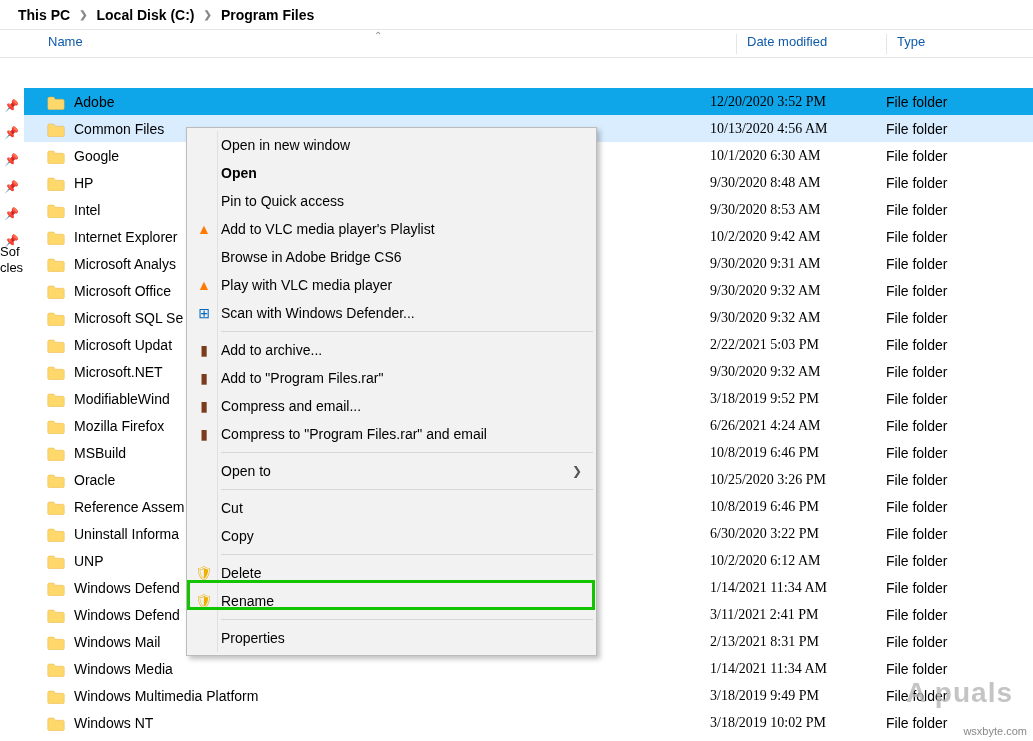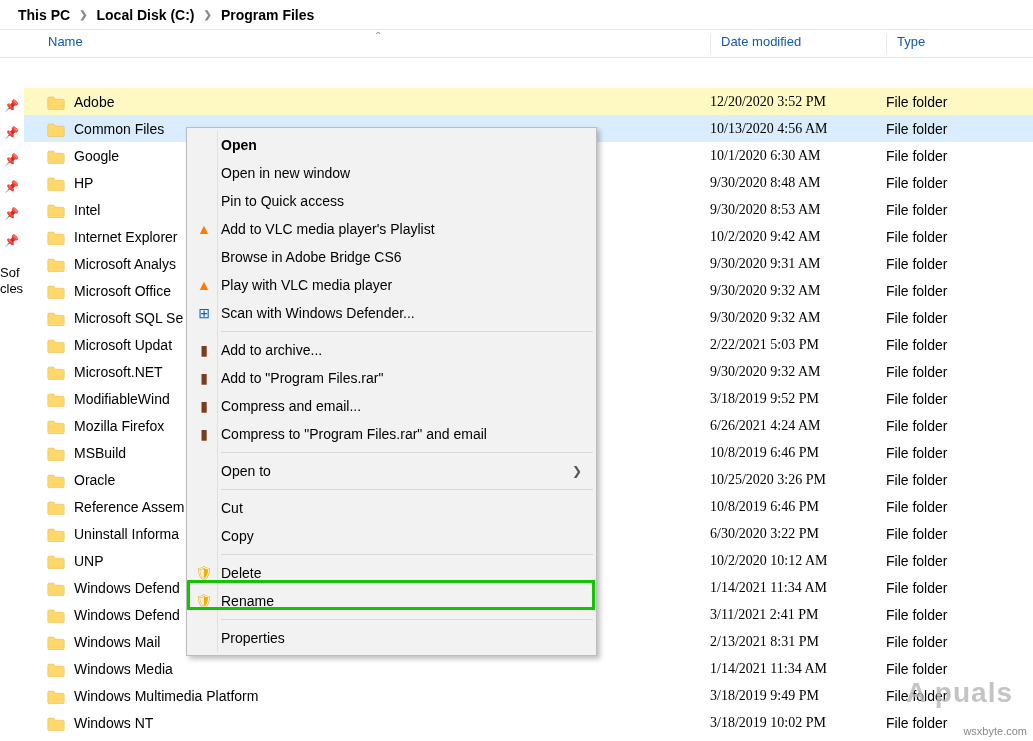--- a/index.html
+++ b/index.html
@@ -7,37 +7,37 @@
 
   
   .crumbs { display: flex; align-items: center; height: 30px; padding-left: 18px; font-size: 14px; border-bottom: 1px solid #e5e5e5; }
   .crumbs span { white-space: nowrap; font-weight: bold; }
   .crumbs .sep { margin: 0 9px; color: #888; font-size: 10px; }
 
   
   .header-zone { position: relative; height: 28px; border-bottom: 1px solid #e5e5e5; }
   .col-header { position: absolute; top: 4px; color: #0f5aa9; font-size: 13px; border-left: 1px solid #e5e5e5; padding-left: 10px; height: 20px; }
   .col-header.name { left: 38px; border-left: none; }
-  .col-header.date { left: 710px; }
+  .col-header.date { left: 736px; }
   .col-header.type { left: 886px; }
   .sort-ind { position: absolute; left: 374px; top: 0; font-size: 10px; color: #888; }
 
   
   .pins { position: absolute; left: 0; top: 92px; width: 24px; }
   .pins div { height: 27px; display: flex; align-items: center; justify-content: center; color: #5d5d5d; font-size: 12px; }
-  .sidecut { position: absolute; left: 0; top: 265px; width: 24px; font-size: 13px; line-height: 16px; text-align: left; }
+  .sidecut { position: absolute; left: 0; top: 244px; width: 24px; font-size: 13px; line-height: 16px; text-align: left; }
 
   
   .files { position: absolute; top: 88px; left: 24px; right: 0; }
   .row { display: flex; align-items: center; height: 27px; font-size: 14px; }
   .row .icon { width: 20px; margin-left: 22px; margin-right: 8px; text-align: center; }
   .row .name { flex: 0 0 636px; white-space: nowrap; overflow: hidden; }
   .row .date { flex: 0 0 176px; white-space: nowrap; font-family: Liberation Serif, serif; }
   .row .type { flex: 1; white-space: nowrap; }
-  .row.sel { background: #fef9c3; }
+  .row.sel { background: #0ea5e9; }
   .row.sel2 { background: #d9edff; }
 
   svg.folder { width: 18px; height: 14px; vertical-align: middle; }
 
   
   .context-menu { position: absolute; top: 127px; left: 186px; width: 411px; background: #f2f2f2; border: 1px solid #bcbcbc; box-shadow: 3px 3px 5px rgba(0,0,0,0.25); padding: 3px 2px; }
   .context-menu .mi { display: flex; align-items: center; height: 28px; font-size: 14px; padding-left: 32px; position: relative; }
   .context-menu .mi.default { font-weight: 600; }
   .context-menu .mi .mi-icon { position: absolute; left: 6px; width: 18px; text-align: center; }
   .context-menu .mi .arrow { position: absolute; right: 12px; font-size: 12px; color: #555; }
@@ -214,21 +214,21 @@
         </svg></span>
       <span class="name">Uninstall Informa</span>
       <span class="date">6/30/2020 3:22 PM</span>
       <span class="type">File folder</span>
     </div>
     <div class="row">
       <span class="icon"><svg class="folder" viewBox="0 0 24 18">
           <path d="M1 3c0-1 1-2 2-2h6l2 3h10c1 0 2 1 2 2v10c0 1-1 2-2 2H3c-1 0-2-1-2-2z" fill="#ffd86b" stroke="#d6a52f" stroke-width="0.5"></path>
         </svg></span>
       <span class="name">UNP</span>
-      <span class="date">10/2/2020 10:12 AM</span>
+      <span class="date">10/2/2020 6:12 AM</span>
       <span class="type">File folder</span>
     </div>
     <div class="row">
       <span class="icon"><svg class="folder" viewBox="0 0 24 18">
           <path d="M1 3c0-1 1-2 2-2h6l2 3h10c1 0 2 1 2 2v10c0 1-1 2-2 2H3c-1 0-2-1-2-2z" fill="#ffd86b" stroke="#d6a52f" stroke-width="0.5"></path>
         </svg></span>
       <span class="name">Windows Defend</span>
       <span class="date">1/14/2021 11:34 AM</span>
       <span class="type">File folder</span>
     </div>
@@ -269,27 +269,27 @@
           <path d="M1 3c0-1 1-2 2-2h6l2 3h10c1 0 2 1 2 2v10c0 1-1 2-2 2H3c-1 0-2-1-2-2z" fill="#ffd86b" stroke="#d6a52f" stroke-width="0.5"></path>
         </svg></span>
       <span class="name">Windows NT</span>
       <span class="date">3/18/2019 10:02 PM</span>
       <span class="type">File folder</span>
     </div>
   </div>
 
 <div class="context-menu">
   <div class="margin-line"></div>
+  <div class="mi">
+      <span>Open in new window</span>
+    </div>
   <div class="mi default">
       <span>Open</span>
     </div>
   <div class="mi">
-      <span>Open in new window</span>
-    </div>
-  <div class="mi">
       <span>Pin to Quick access</span>
     </div>
   <div class="mi">
       <span class="mi-icon" style="color:#ff7a00">▲</span>
       <span>Add to VLC media player's Playlist</span>
     </div>
   <div class="mi">
       <span>Browse in Adobe Bridge CS6</span>
     </div>
   <div class="mi">

